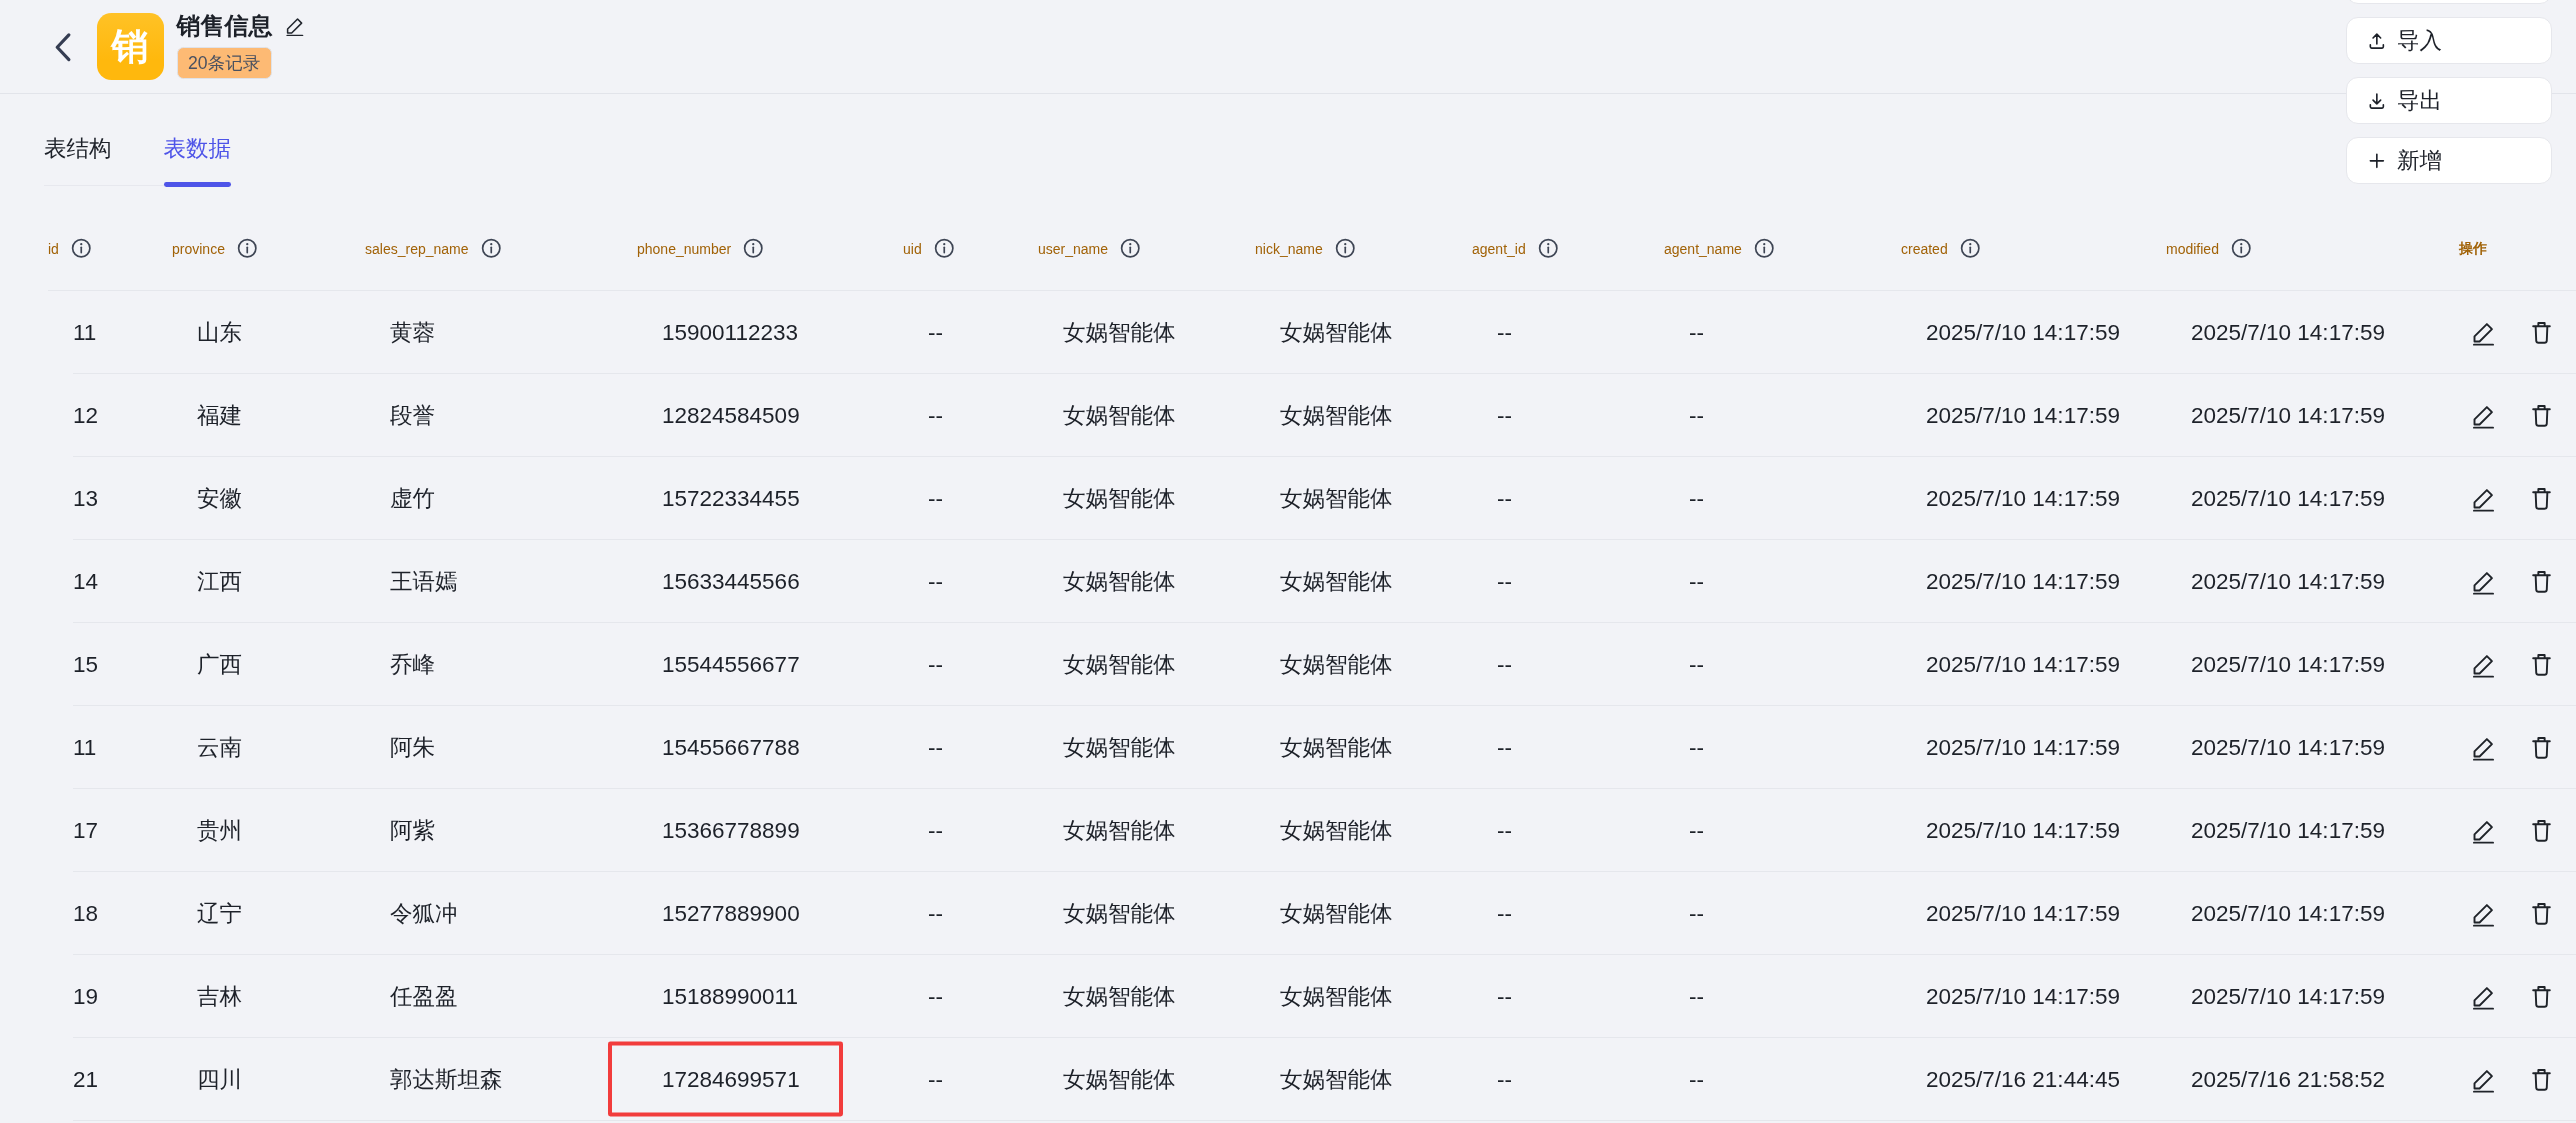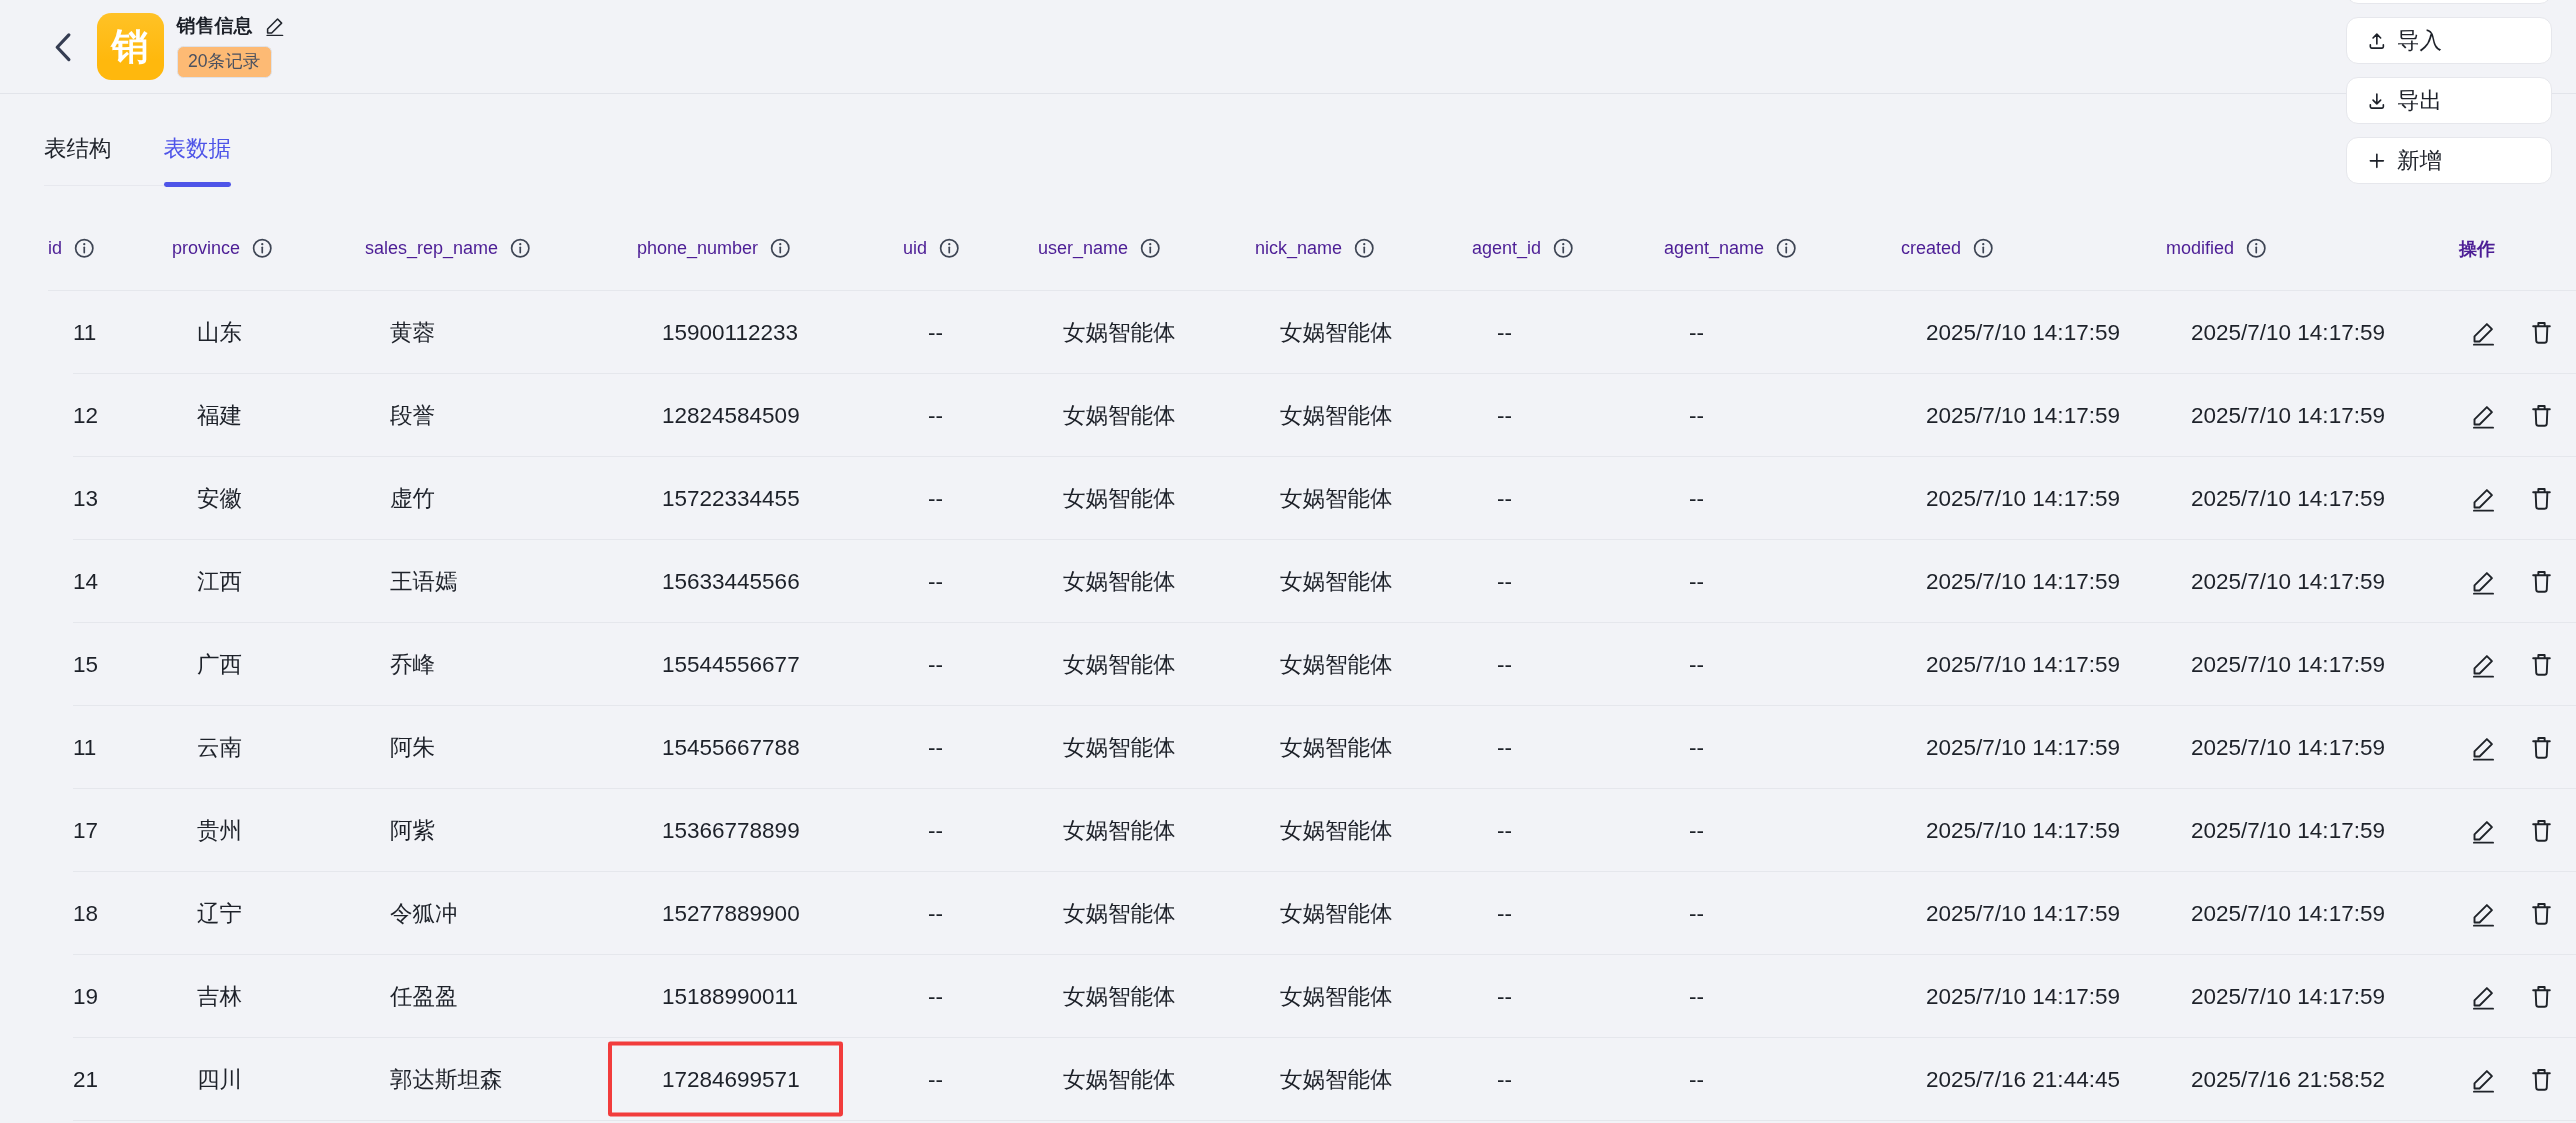--- a/index.html
+++ b/index.html
@@ -25,21 +25,21 @@
   .back-btn svg { width: 35px; height: 35px; fill: none; stroke: #353D52; stroke-width: 2.2; stroke-linecap: round; stroke-linejoin: round; }
   .app-icon {
     width: 67px; height: 67px; border-radius: 14.4px;
     background: linear-gradient(180deg, #FFC226 0%, var(--app-icon-bg, #FFB80D) 70%);
     display: flex; align-items: center; justify-content: center;
     margin-left: 9.6px;
     color: #fff; font-size: 37px; font-weight: 700;
   }
   .title-block { margin-left: 13px; display: flex; flex-direction: column; justify-content: center; gap: 9.6px; }
   .title-row { display: flex; align-items: center; gap: 11.2px; }
-  .page-title { font-size: 19px; font-weight: 700; color: #1D2129; line-height: 1; }
+  .page-title { font-size: 24px; font-weight: 700; color: #1D2129; line-height: 1; }
   .title-edit-btn { background: none; border: none; cursor: pointer; display: flex; }
   .title-edit-btn svg { width: 21.7px; height: 21.7px; fill: none; stroke: #22262E; stroke-width: 1.7; stroke-linecap: round; stroke-linejoin: round; }
   .record-badge {
     align-self: flex-start;
     background: #fdba74; border: 0.8px solid #DFE2E8; border-radius: 6.4px;
     font-size: 17.6px; color: #4A5160; line-height: 1;
     padding: 6.4px 10.4px;
   }
 
   
@@ -71,21 +71,21 @@
   .btn-icon svg { width: 21.7px; height: 21.7px; fill: none; stroke: #1D2129; stroke-width: 1.8; stroke-linecap: round; stroke-linejoin: round; display: block; }
 
   
   .grid-row {
     display: grid;
     grid-template-columns: 124px 193px 272px 266px 135px 217px 217px 192px 237px 265px 273px 138px;
     align-items: center;
   }
   .table { padding-left: 48px; }
   .thead { height: 105px; padding-top: 21px; border-bottom: 0.8px solid #E5E7EC; }
-  .th { display: flex; align-items: center; gap: 11.2px; font-size: 18px; font-weight: 500; color: #4c1d95; }
+  .th { display: flex; align-items: center; gap: 11.2px; font-size: 14px; font-weight: 500; color: #a16207; }
   .th .info { display: flex; cursor: pointer; }
   .th .info svg { width: 22.5px; height: 22.5px; fill: none; stroke: #3E4554; stroke-width: 1.8; stroke-linecap: round; }
   .th .info .dot { fill: #3E4554; stroke: none; }
   .col-ops { padding-left: 20px; font-weight: 600; }
 
   .row { height: 83px; border-bottom: 0.8px solid #E5E7EC; font-size: 22.5px; color: #1D2129; margin-left: 25px; }
   .cell { line-height: 1.2; }
   .cell-phone_number { position: relative; }
   .cell-phone_number.highlighted::after {
     content: ""; position: absolute; pointer-events: none;

